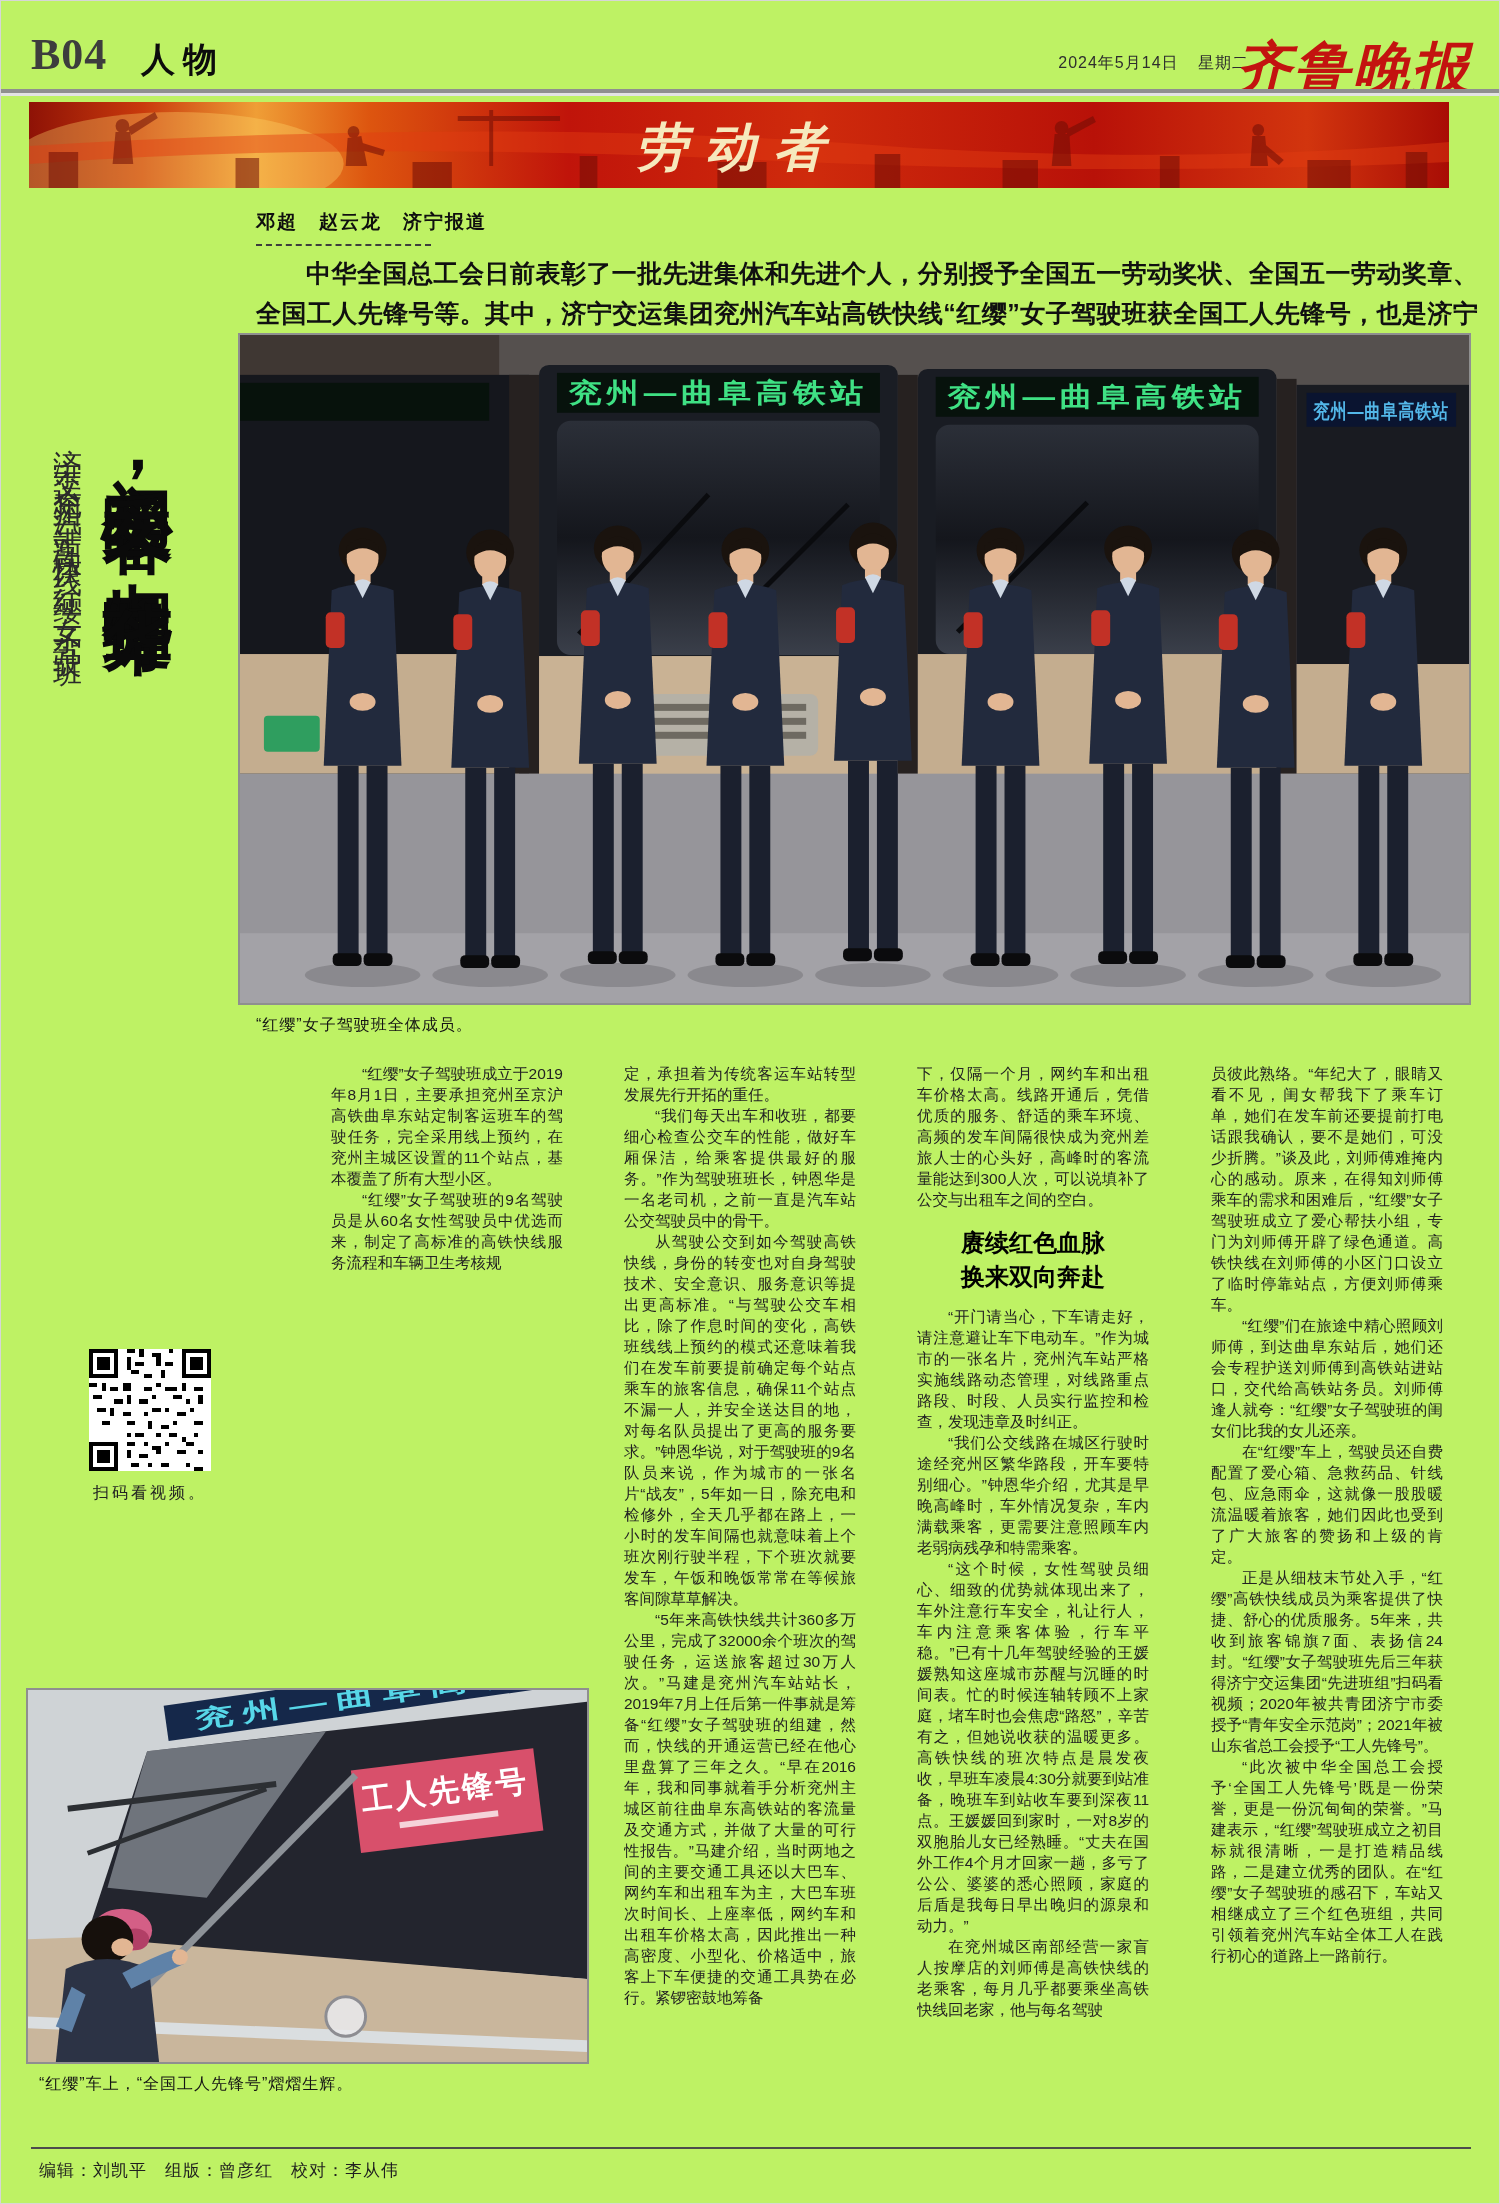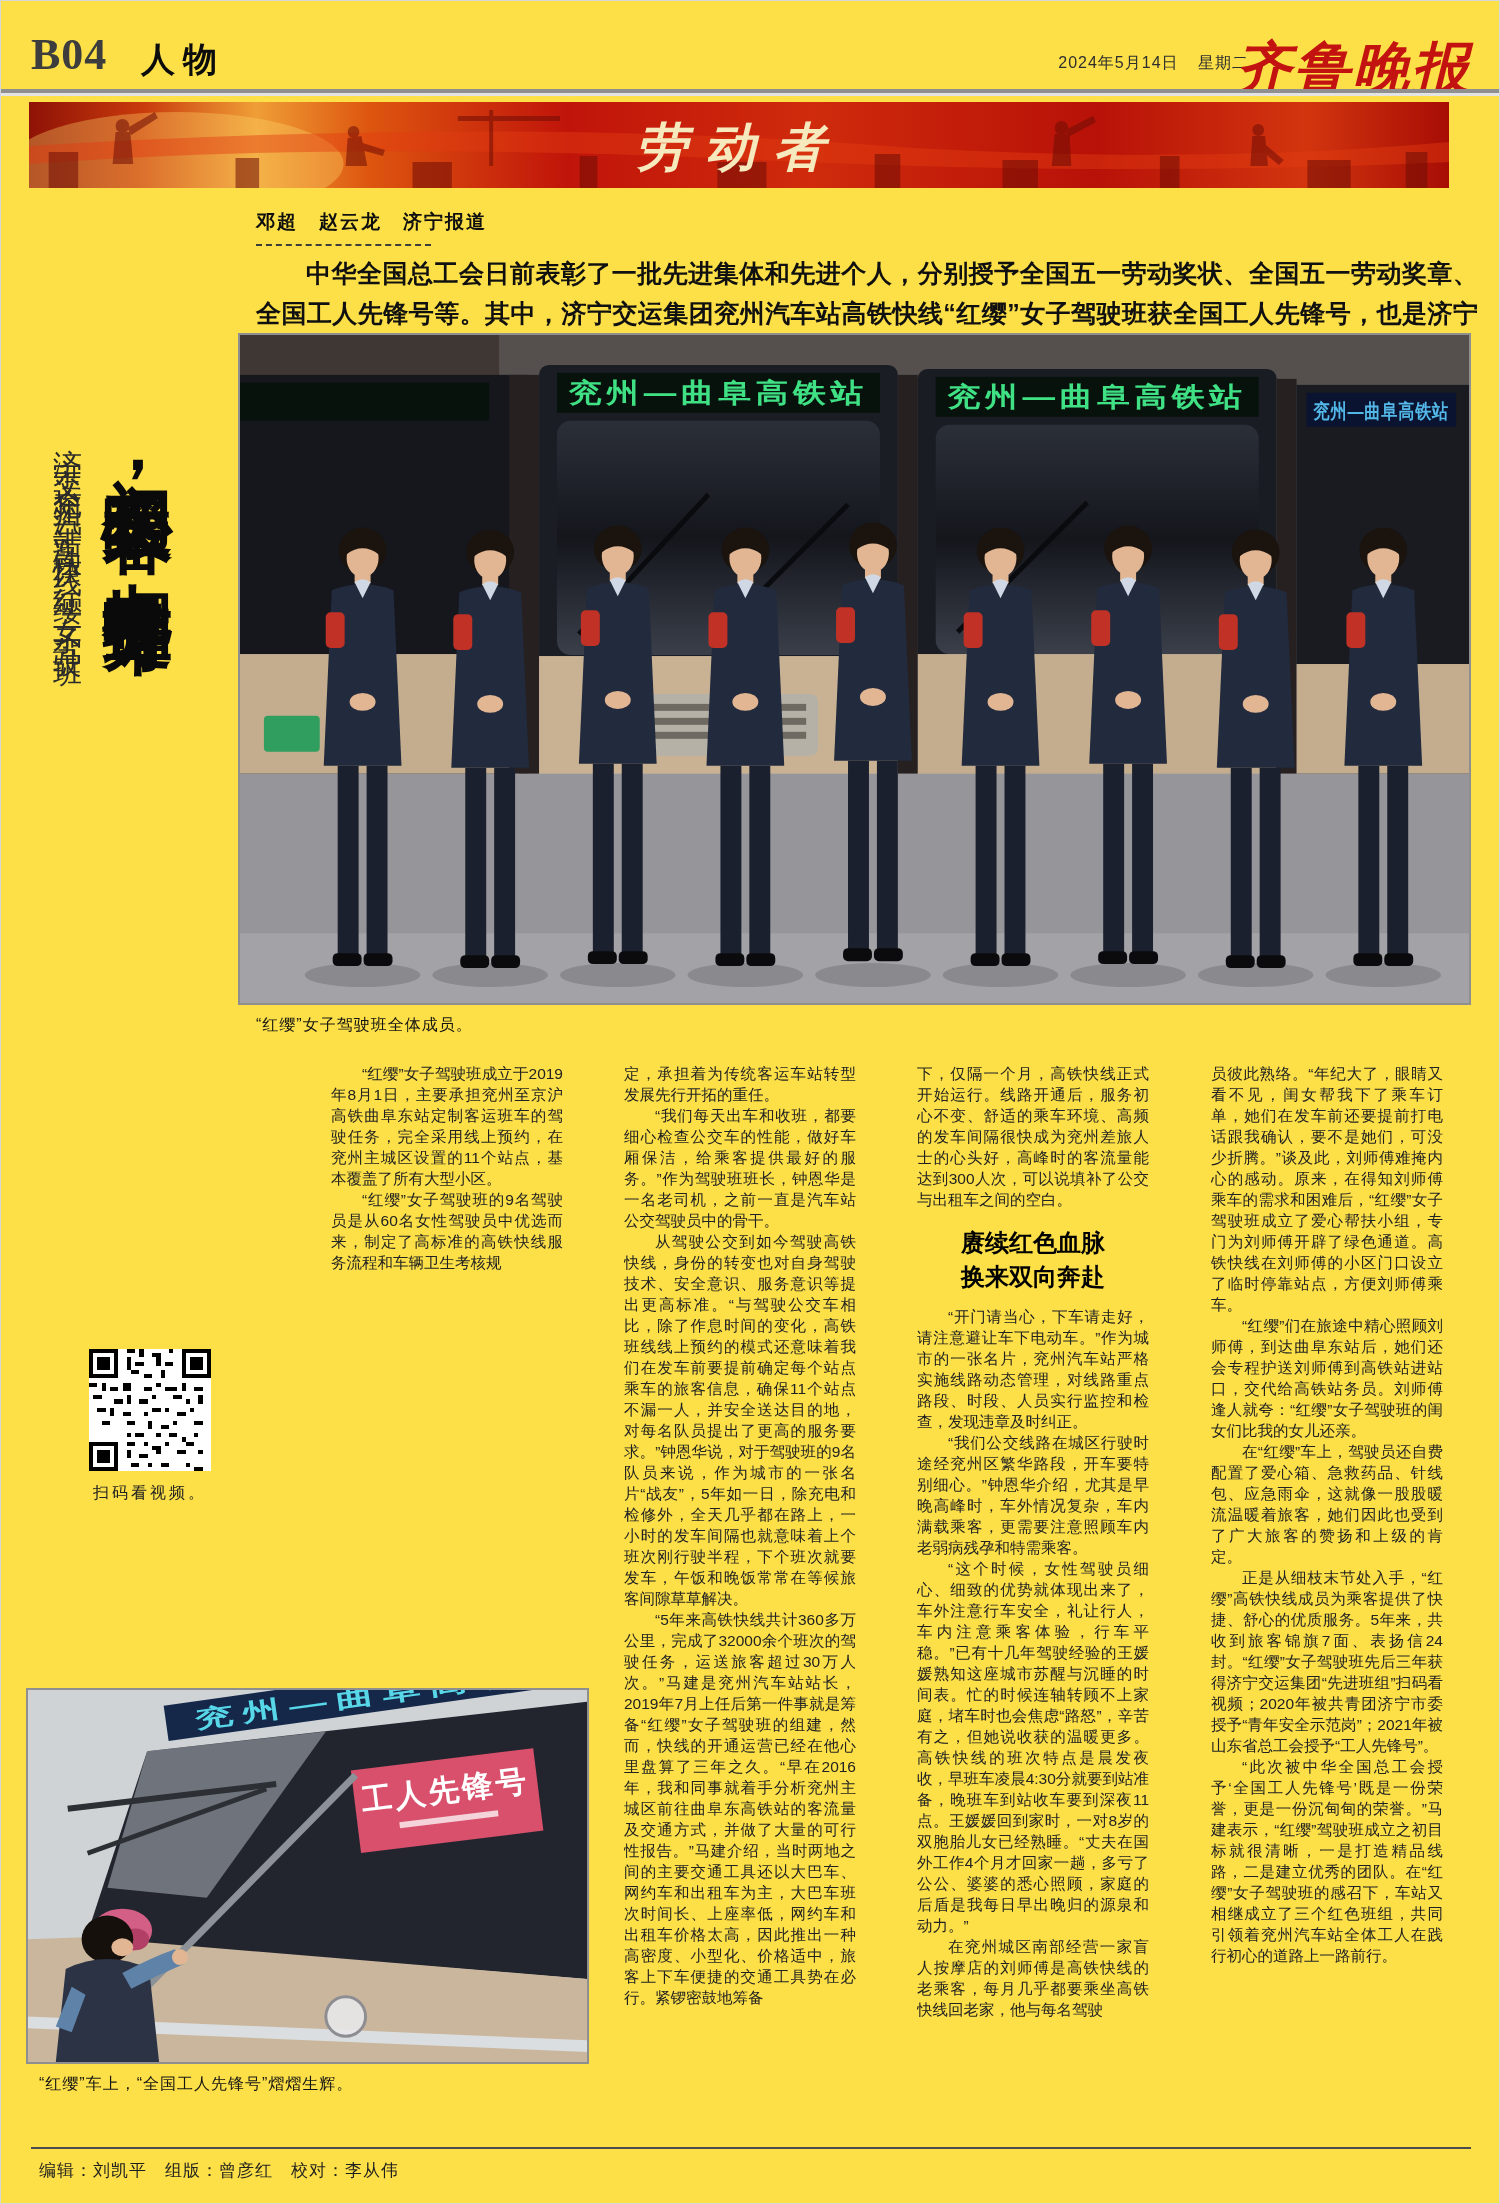--- a/index.html
+++ b/index.html
@@ -1,16 +1,16 @@
 <!DOCTYPE html>
 <html><head>
 <meta charset="utf-8">
 <style>
   html,body{margin:0;padding:0;background:#f2f2f2;}
-  .page{position:relative;width:1500px;height:2204px;background:#fde047;margin:0 auto;
+  .page{position:relative;width:1500px;height:2204px;background:#bef264;margin:0 auto;
         font-family:"Liberation Sans",sans-serif;color:#1c1c1c;overflow:hidden;
         border:1px solid #d6d6d6;box-sizing:border-box;}
   
   .edition{position:absolute;left:30px;top:28px;font-family:"Liberation Serif",serif;
            font-size:44px;font-weight:bold;color:#3d3d3d;letter-spacing:1px;}
   .section{position:absolute;left:140px;top:36px;font-size:34px;font-weight:bold;color:#0c0c0c;letter-spacing:8px;}
   .dateline{position:absolute;right:250px;top:52px;font-size:16px;color:#2e2e2e;letter-spacing:1px;}
   .masthead{position:absolute;right:28px;top:30px;font-family:Liberation Sans, sans-serif;
             font-size:56px;font-weight:bold;font-style:italic;color:#c31310;letter-spacing:3px;margin-left:8px;}
   .toprule{position:absolute;left:0;top:88px;width:1500px;height:4px;background:#8f8f8f;border-bottom:3px solid #e3e3e3;}
@@ -240,21 +240,21 @@
   </div>
 
   <div class="col col-2">
     <p class="cont">定，承担着为传统客运车站转型发展先行开拓的重任。</p>
     <p class="indent">“我们每天出车和收班，都要细心检查公交车的性能，做好车厢保洁，给乘客提供最好的服务。”作为驾驶班班长，钟恩华是一名老司机，之前一直是汽车站公交驾驶员中的骨干。</p>
     <p class="indent">从驾驶公交到如今驾驶高铁快线，身份的转变也对自身驾驶技术、安全意识、服务意识等提出更高标准。“与驾驶公交车相比，除了作息时间的变化，高铁班线线上预约的模式还意味着我们在发车前要提前确定每个站点乘车的旅客信息，确保11个站点不漏一人，并安全送达目的地，对每名队员提出了更高的服务要求。”钟恩华说，对于驾驶班的9名队员来说，作为城市的一张名片“战友”，5年如一日，除充电和检修外，全天几乎都在路上，一小时的发车间隔也就意味着上个班次刚行驶半程，下个班次就要发车，午饭和晚饭常常在等候旅客间隙草草解决。</p>
     <p class="indent">“5年来高铁快线共计360多万公里，完成了32000余个班次的驾驶任务，运送旅客超过30万人次。”马建是兖州汽车站站长，2019年7月上任后第一件事就是筹备“红缨”女子驾驶班的组建，然而，快线的开通运营已经在他心里盘算了三年之久。“早在2016年，我和同事就着手分析兖州主城区前往曲阜东高铁站的客流量及交通方式，并做了大量的可行性报告。”马建介绍，当时两地之间的主要交通工具还以大巴车、网约车和出租车为主，大巴车班次时间长、上座率低，网约车和出租车价格太高，因此推出一种高密度、小型化、价格适中，旅客上下车便捷的交通工具势在必行。紧锣密鼓地筹备</p>
   </div>
 
   <div class="col col-3">
-    <p class="cont">下，仅隔一个月，高铁快线正式开始运行。线路开通后，服务初心不变、舒适的乘车环境、高频的发车间隔很快成为兖州差旅人士的心头好，高峰时的客流量能达到300人次，可以说填补了公交与出租车之间的空白。</p>
+    <p class="cont">下，仅隔一个月，网约车和出租车价格太高。线路开通后，凭借优质的服务、舒适的乘车环境、高频的发车间隔很快成为兖州差旅人士的心头好，高峰时的客流量能达到300人次，可以说填补了公交与出租车之间的空白。</p>
     <div class="sec-head">
       <span>赓续红色血脉</span><br>
       <span>换来双向奔赴</span>
     </div>
     <p class="indent">“开门请当心，下车请走好，请注意避让车下电动车。”作为城市的一张名片，兖州汽车站严格实施线路动态管理，对线路重点路段、时段、人员实行监控和检查，发现违章及时纠正。</p>
     <p class="indent">“我们公交线路在城区行驶时途经兖州区繁华路段，开车要特别细心。”钟恩华介绍，尤其是早晚高峰时，车外情况复杂，车内满载乘客，更需要注意照顾车内老弱病残孕和特需乘客。</p>
     <p class="indent">“这个时候，女性驾驶员细心、细致的优势就体现出来了，车外注意行车安全，礼让行人，车内注意乘客体验，行车平稳。”已有十几年驾驶经验的王媛媛熟知这座城市苏醒与沉睡的时间表。忙的时候连轴转顾不上家庭，堵车时也会焦虑“路怒”，辛苦有之，但她说收获的温暖更多。高铁快线的班次特点是晨发夜收，早班车凌晨4:30分就要到站准备，晚班车到站收车要到深夜11点。王媛媛回到家时，一对8岁的双胞胎儿女已经熟睡。“丈夫在国外工作4个月才回家一趟，多亏了公公、婆婆的悉心照顾，家庭的后盾是我每日早出晚归的源泉和动力。”</p>
     <p class="indent">在兖州城区南部经营一家盲人按摩店的刘师傅是高铁快线的老乘客，每月几乎都要乘坐高铁快线回老家，他与每名驾驶</p>
   </div>
 

